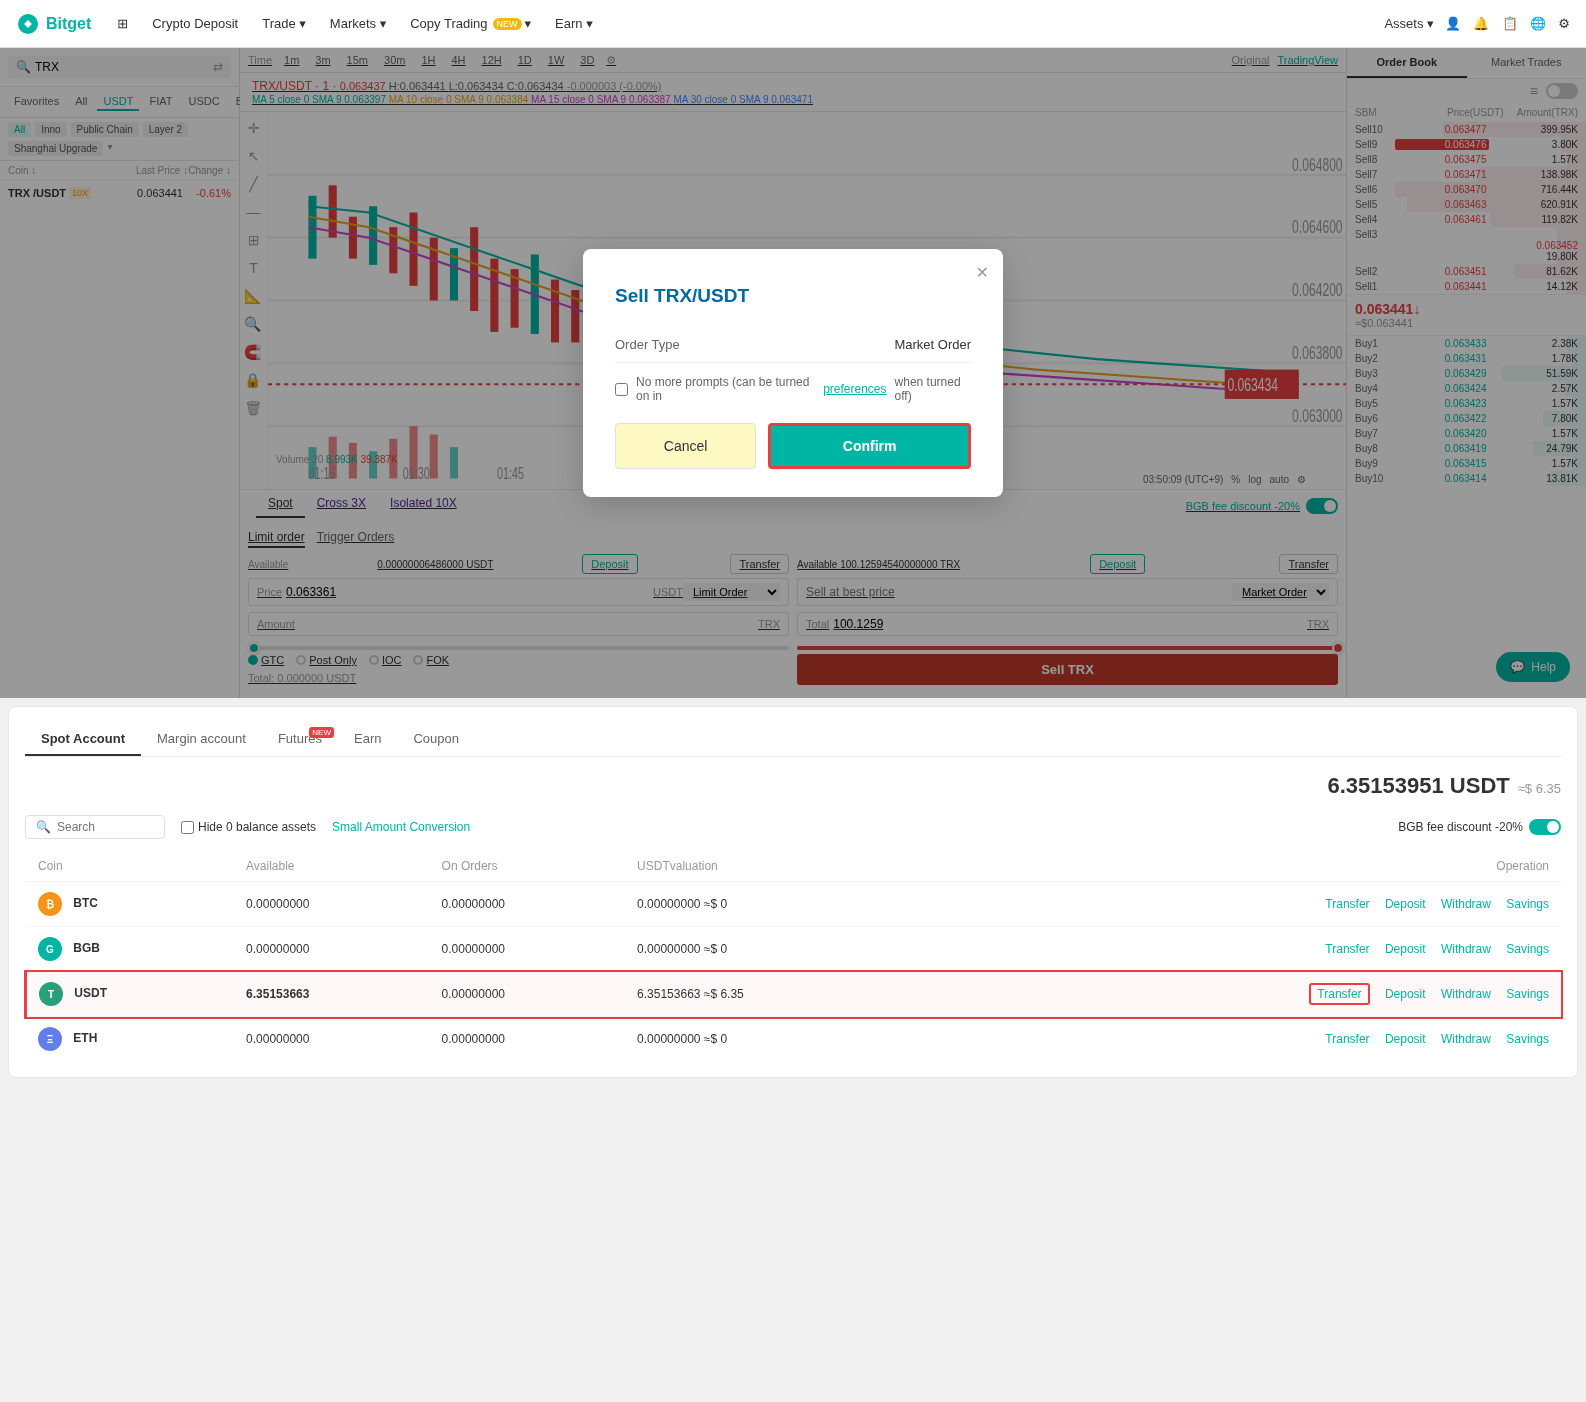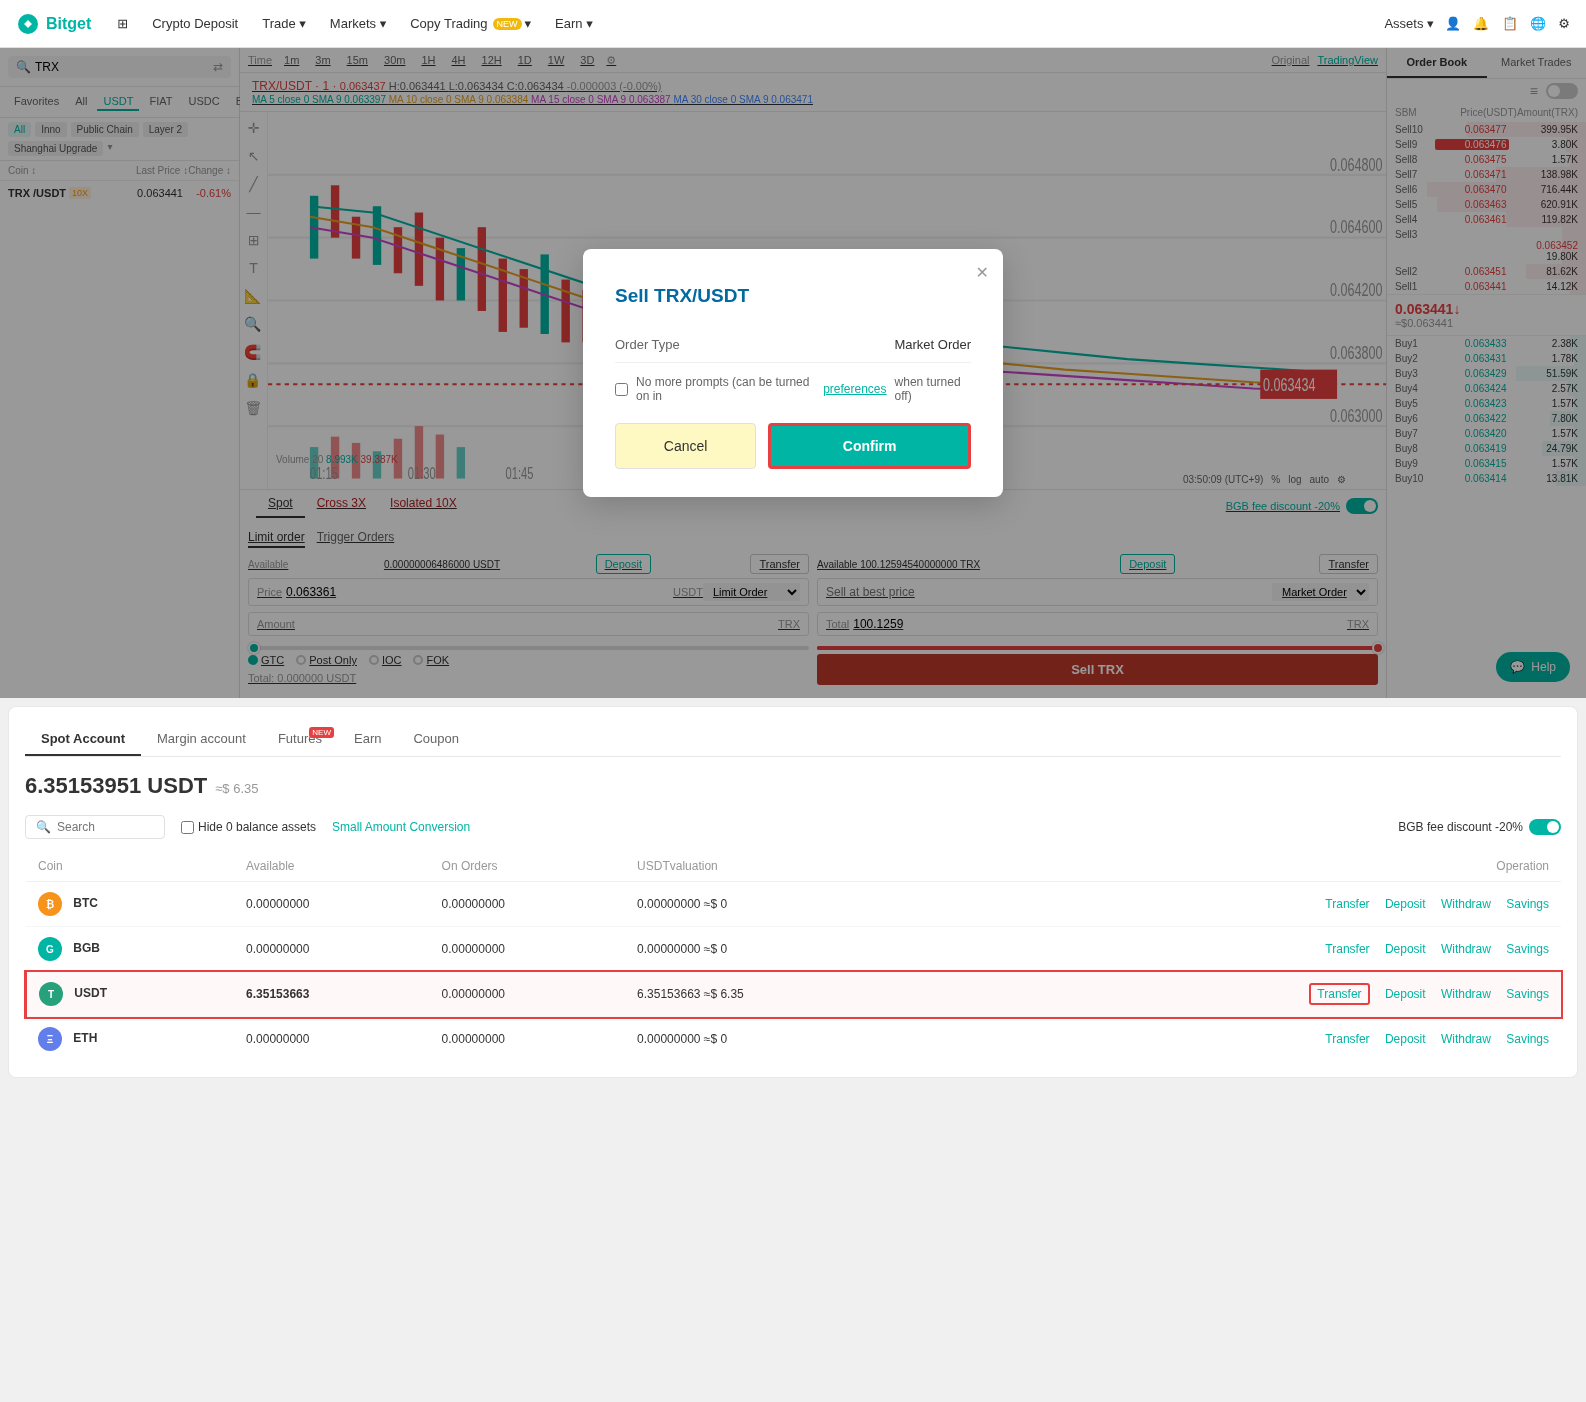--- a/index.html
+++ b/index.html
@@ -54,21 +54,21 @@
     .gtc-row { display: flex; gap: 12px; align-items: center; font-size: 11px; margin-bottom: 6px; }
     .radio-opt { display: flex; align-items: center; gap: 3px; cursor: pointer; }
     .radio-dot { width: 10px; height: 10px; border-radius: 50%; border: 2px solid #ccc; }
     .radio-dot.checked { border-color: #00b5a4; background: #00b5a4; }
     .total-row { font-size: 11px; color: #999; margin-bottom: 6px; }
     .sell-btn { width: 100%; padding: 8px; background: #c0392b; color: #fff; border: none; border-radius: 3px; cursor: pointer; font-size: 13px; font-weight: 600; }
     .deposit-btn { background: #fff; border: 1px solid #00b5a4; color: #00b5a4; border-radius: 3px; padding: 3px 8px; font-size: 11px; cursor: pointer; }
     .transfer-btn { background: #fff; border: 1px solid #ccc; color: #333; border-radius: 3px; padding: 3px 8px; font-size: 11px; cursor: pointer; margin-left: 4px; }
 
     
-    .right-sidebar { width: 200px; background: #fff; border-left: 1px solid #e0e0e0; display: flex; flex-direction: column; flex-shrink: 0; font-size: 11px; }
+    .right-sidebar { width: 240px; background: #fff; border-left: 1px solid #e0e0e0; display: flex; flex-direction: column; flex-shrink: 0; font-size: 11px; }
     .orderbook-tabs { display: flex; border-bottom: 1px solid #e8e8e8; }
     .ob-tab { flex: 1; text-align: center; padding: 8px 4px; cursor: pointer; font-size: 11px; color: #666; }
     .ob-tab.active { color: #333; border-bottom: 2px solid #333; font-weight: 600; }
     .ob-header { display: flex; padding: 4px 8px; font-size: 10px; color: #999; }
     .ob-header span { flex: 1; text-align: right; }
     .ob-header span:first-child { text-align: left; }
     .ob-row { display: flex; padding: 2px 8px; font-size: 10px; position: relative; cursor: pointer; }
     .ob-label { width: 40px; color: #666; }
     .ob-price { flex: 1; text-align: right; }
     .ob-price.sell { color: #e84040; }
@@ -131,21 +131,21 @@
     .op-btn { color: #00b5a4; cursor: pointer; font-size: 12px; margin-left: 12px; }
     .highlighted-row td { background: #fff8f8; }
     .highlighted-row td:first-child { border-left: 2px solid #e84040; }
     .chart-tool-bar { position: absolute; left: 0; top: 0; bottom: 0; width: 28px; background: #fff; border-right: 1px solid #f0f0f0; display: flex; flex-direction: column; align-items: center; padding-top: 8px; gap: 10px; z-index: 2; }
     .tool-icon { width: 18px; height: 18px; cursor: pointer; color: #999; font-size: 14px; text-align: center; }
 
     .help-btn { position: absolute; bottom: 16px; right: 16px; background: #00b5a4; color: #fff; border-radius: 20px; padding: 8px 14px; font-size: 12px; cursor: pointer; display: flex; align-items: center; gap: 6px; z-index: 10; }
 
     
     .trade-mode-tabs { display: flex; gap: 0; padding: 0 8px; margin-bottom: 4px; }
-    .trade-mode-tab { padding: 6px 12px; font-size: 12px; cursor: pointer; color: #b91c1c; }
+    .trade-mode-tab { padding: 6px 12px; font-size: 12px; cursor: pointer; color: #4c1d95; }
     .trade-mode-tab.active { color: #333; border-bottom: 2px solid #333; }
   </style>
 </head>
 <body>
 
 <nav class="top-nav">
   <div class="nav-logo">
     <svg viewBox="0 0 24 24" fill="none">
       <circle cx="12" cy="12" r="10" fill="#00b5a4"></circle>
       <path d="M8 12 L12 8 L16 12 L12 16 Z" fill="#fff"></path>
@@ -625,21 +625,21 @@
     </div>
     <div class="acct-tab">
       <span>Earn</span>
     </div>
     <div class="acct-tab">
       <span>Coupon</span>
     </div>
   </div>
 
   <div class="asset-valuation">
-    <div style="display:flex;align-items:baseline;">
+    <div style="display:flex;align-items:baseline;justify-content:flex-end;">
       <span class="asset-value">6.35153951 USDT</span>
       <span class="asset-usd">≈$ 6.35</span>
     </div>
   </div>
 
   <div class="asset-toolbar">
     <div class="asset-search">
       <span style="color:#ccc;font-size:12px;">🔍</span>
       <input type="text" placeholder="Search" style="border: none; outline: none; font-size: 12px; width: 100%;">
     </div>

